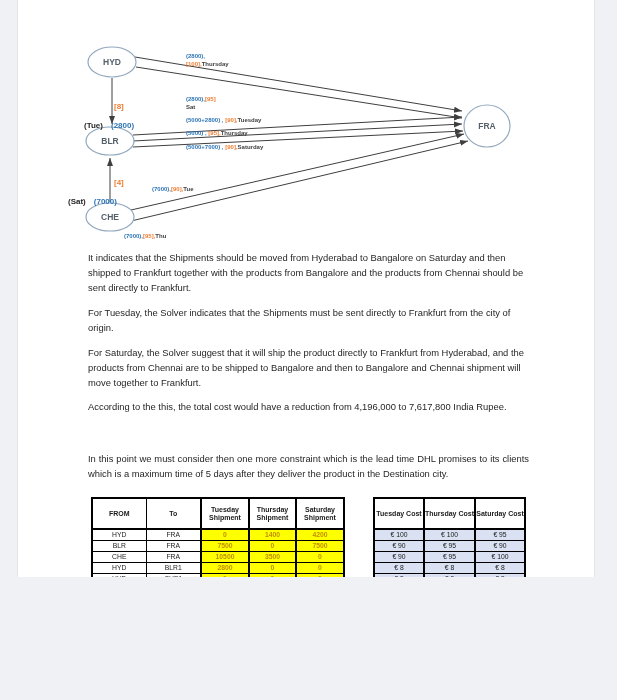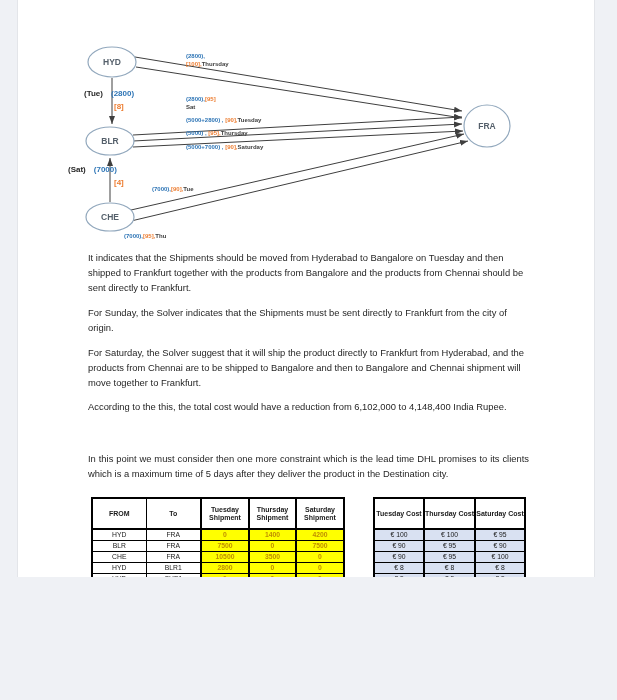--- a/index.html
+++ b/index.html
@@ -12,21 +12,21 @@
   .bottom-bar { position:absolute; left:130px; top:695px; width:357px; height:7px;
                 background:#474b51; border-radius:7px 7px 0 0; }
 
   
   svg.diagram { position:absolute; left:60px; top:38px; }
   .node-label { position:absolute; width:48px; text-align:center; font-size:8.5px; font-weight:700; color:#55606b; }
   .elabel { position:absolute; font-size:6px; line-height:7.5px; white-space:nowrap; font-weight:600; }
   .elabel .q { color:#2E75B6; }
   .elabel .c { color:#ED7D31; }
   .elabel .d { color:#404040; }
-  .flabel { position:absolute; font-size:8px; font-weight:700; white-space:nowrap; color:#262626; }
+  .flabel { position:absolute; font-size:8px; font-weight:700; white-space:nowrap; color:#262626;margin-top:32px; }
   .flabel .q { color:#2E75B6; margin-left:8px; }
   .fcost { position:absolute; font-size:8px; font-weight:700; color:#ED7D31; }
 
   
   .para { position:absolute; left:88px; width:441px; font-size:9.4px; line-height:14.8px; color:#262626; }
   .para.justify { text-align:justify; }
 
   
   table { border-collapse:collapse; table-layout:fixed; }
   .shipment-table { position:absolute; left:91px; top:497px; border:2px solid #000; }
@@ -112,24 +112,24 @@
   <div class="elabel" style="left:186px;top:144px">
     <span class="q">(5000+7000) ,</span> <span class="c">[90],</span><span class="d">Saturday</span>
   </div>
   <div class="elabel" style="left:152px;top:186px">
     <span class="q">(7000),</span><span class="c">[90],</span><span class="d">Tue</span>
   </div>
   <div class="elabel" style="left:124px;top:233px">
     <span class="q">(7000),</span><span class="c">[95],</span><span class="d">Thu</span>
   </div>
 
-  <div class="para" style="top:251px">It indicates that the Shipments should be moved from Hyderabad to Bangalore on Tuesday and then shipped to Frankfurt together with the products from Bangalore and the products from Chennai should be sent directly to Frankfurt.</div>
-  <div class="para" style="top:306px">For Sunday, the Solver indicates that the Shipments must be sent directly to Frankfurt from the city of origin.</div>
+  <div class="para" style="top:251px">It indicates that the Shipments should be moved from Hyderabad to Bangalore on Saturday and then shipped to Frankfurt together with the products from Bangalore and the products from Chennai should be sent directly to Frankfurt.</div>
+  <div class="para" style="top:306px">For Tuesday, the Solver indicates that the Shipments must be sent directly to Frankfurt from the city of origin.</div>
   <div class="para" style="top:346px">For Saturday, the Solver suggest that it will ship the product directly to Frankfurt from Hyderabad, and the products from Chennai are to be shipped to Bangalore and then to Bangalore and Chennai shipment will move together to Frankfurt.</div>
-  <div class="para" style="top:400px">According to the this, the total cost would have a reduction from 6,102,000 to 4,148,400 India Rupee.</div>
+  <div class="para" style="top:400px">According to the this, the total cost would have a reduction from 4,196,000 to 7,617,800 India Rupee.</div>
   <div class="para justify" style="top:452px">In this point we must consider then one more constraint which is the lead time DHL promises to its clients which is a maximum time of 5 days after they deliver the product in the Destination city.</div>
 
   <table class="shipment-table">
     <colgroup>
         <col style="width:54px">
         <col style="width:55px">
         <col style="width:48px">
         <col style="width:47px">
         <col style="width:48px">
       </colgroup>

